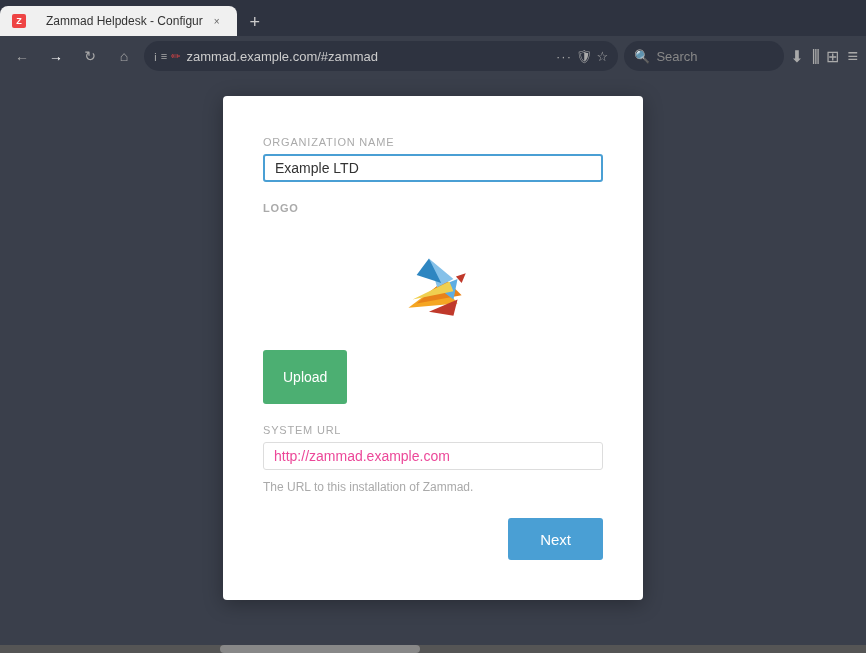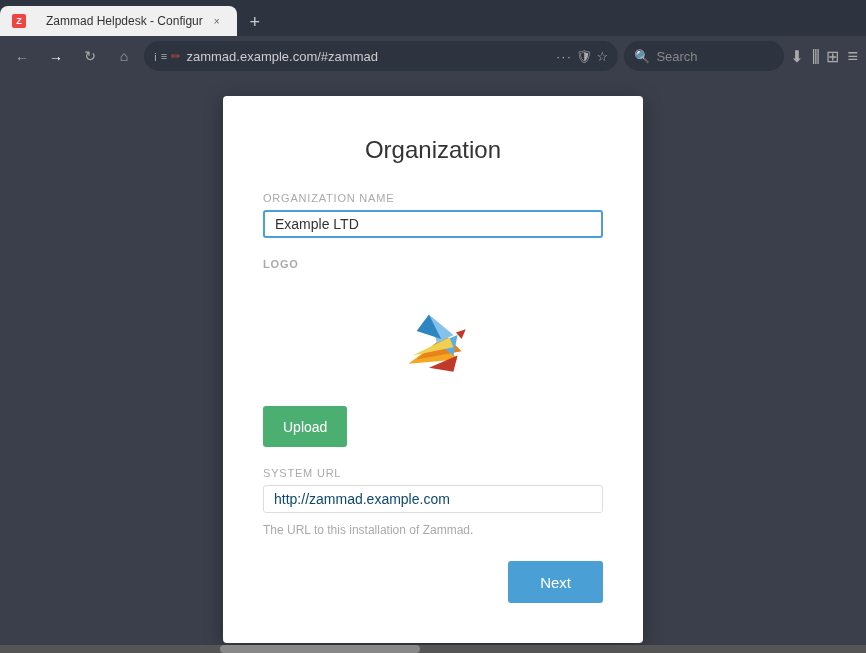--- a/index.html
+++ b/index.html
@@ -209,21 +209,21 @@
       border-radius: 3px;
       padding: 0 10px;
       font-size: 14px;
       color: #333;
       outline: none;
     }
 
     .text-input.url-input {
       border: 1px solid #ddd;
       border-radius: 3px;
-      color: #0c4a6e;
+      color: #ec4899;
     }
 
     .logo-section {
       margin-bottom: 20px;
     }
 
     .logo-label {
       font-size: 11px;
       font-weight: 600;
       color: #aaa;
@@ -244,21 +244,21 @@
     .zammad-logo {
       width: 100px;
       height: 90px;
     }
 
     .upload-btn {
       background: #4caf72;
       color: white;
       border: none;
       border-radius: 3px;
-      height: 41px;
+      height: 54px;
       padding: 12px 20px;
       font-size: 14px;
       cursor: pointer;
       font-weight: 500;
     }
 
     .helper-text {
       font-size: 12px;
       color: #aaa;
       margin-top: 10px;
@@ -346,21 +346,20 @@
       <span style="font-size:16px;color:#aaa;">⊞</span>
       <span style="font-size:18px;color:#aaa;">≡</span>
     </div>
   </div>
 </div>
 
 <div class="page-content">
 
   <div class="modal-card">
 
-    <h1 class="modal-title">Organization</h1>
 
     <div class="field-group">
       <div class="field-label">ORGANIZATION NAME</div>
       <input class="text-input" type="text" value="Example LTD" style="">
     </div>
 
     <div class="logo-section">
       <div class="logo-label">LOGO</div>
 
       <div class="logo-preview">

